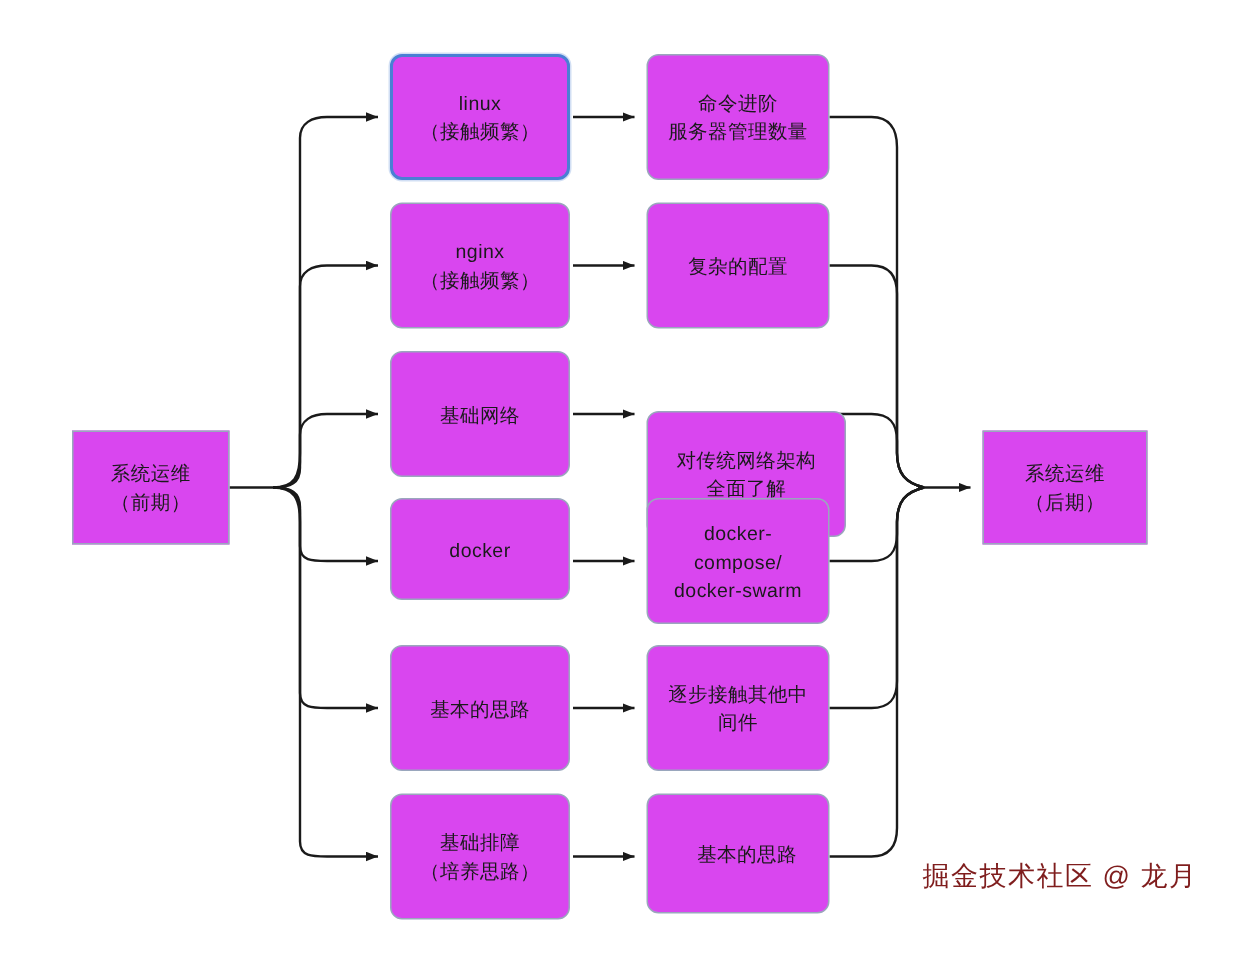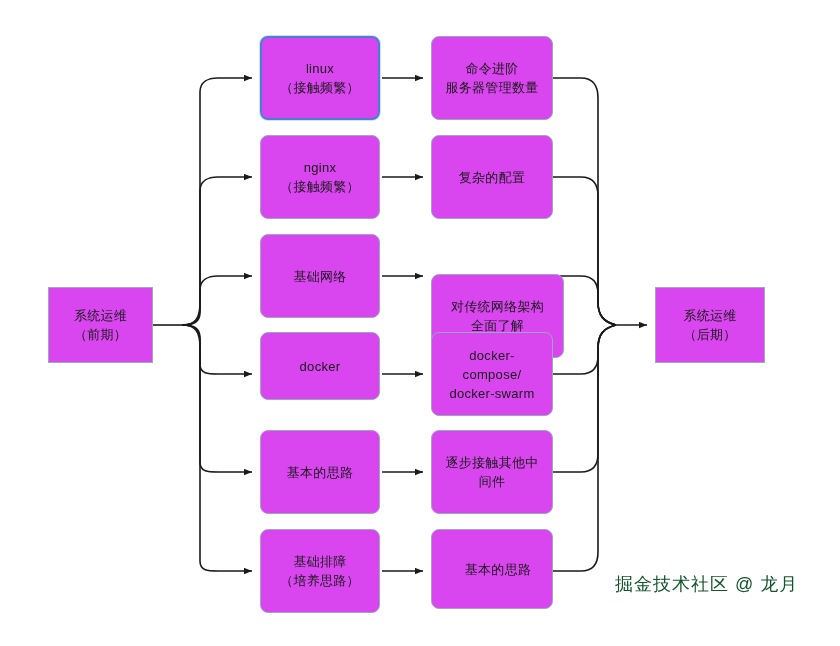--- a/index.html
+++ b/index.html
@@ -49,21 +49,21 @@
   .node.selected {
     border: 2px solid #4a7fd4;
     box-shadow: 0 0 0 1px rgba(74,127,212,0.25);
   }
   .node .line {
     display: block;
     white-space: pre;
   }
   .watermark {
     position: absolute;
-    color: #14532d;
+    color: #7f1d1d;
     font-size: 18px;
     letter-spacing: 1px;
     white-space: nowrap;
   }
 </style>
 </head>
 <body>
 
 <div id="canvas">
 

